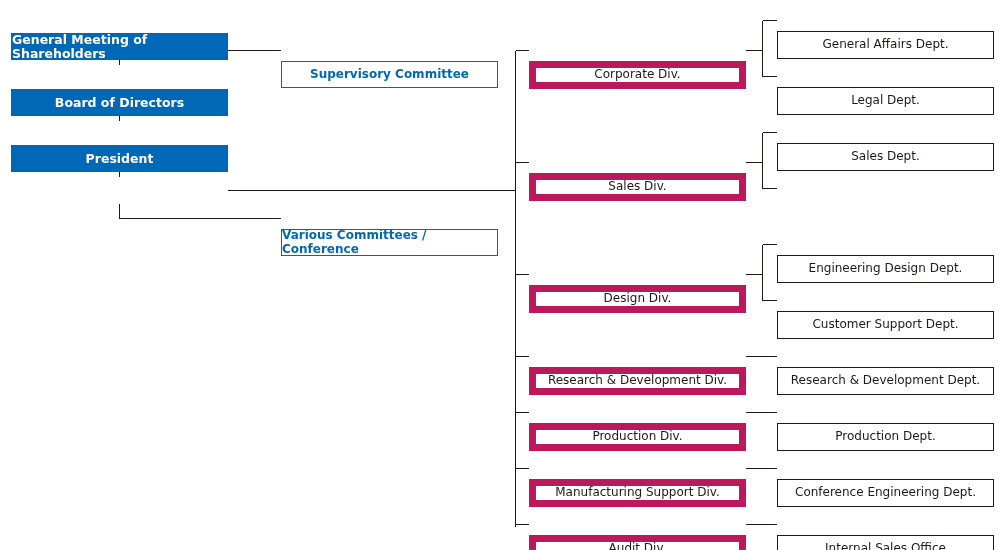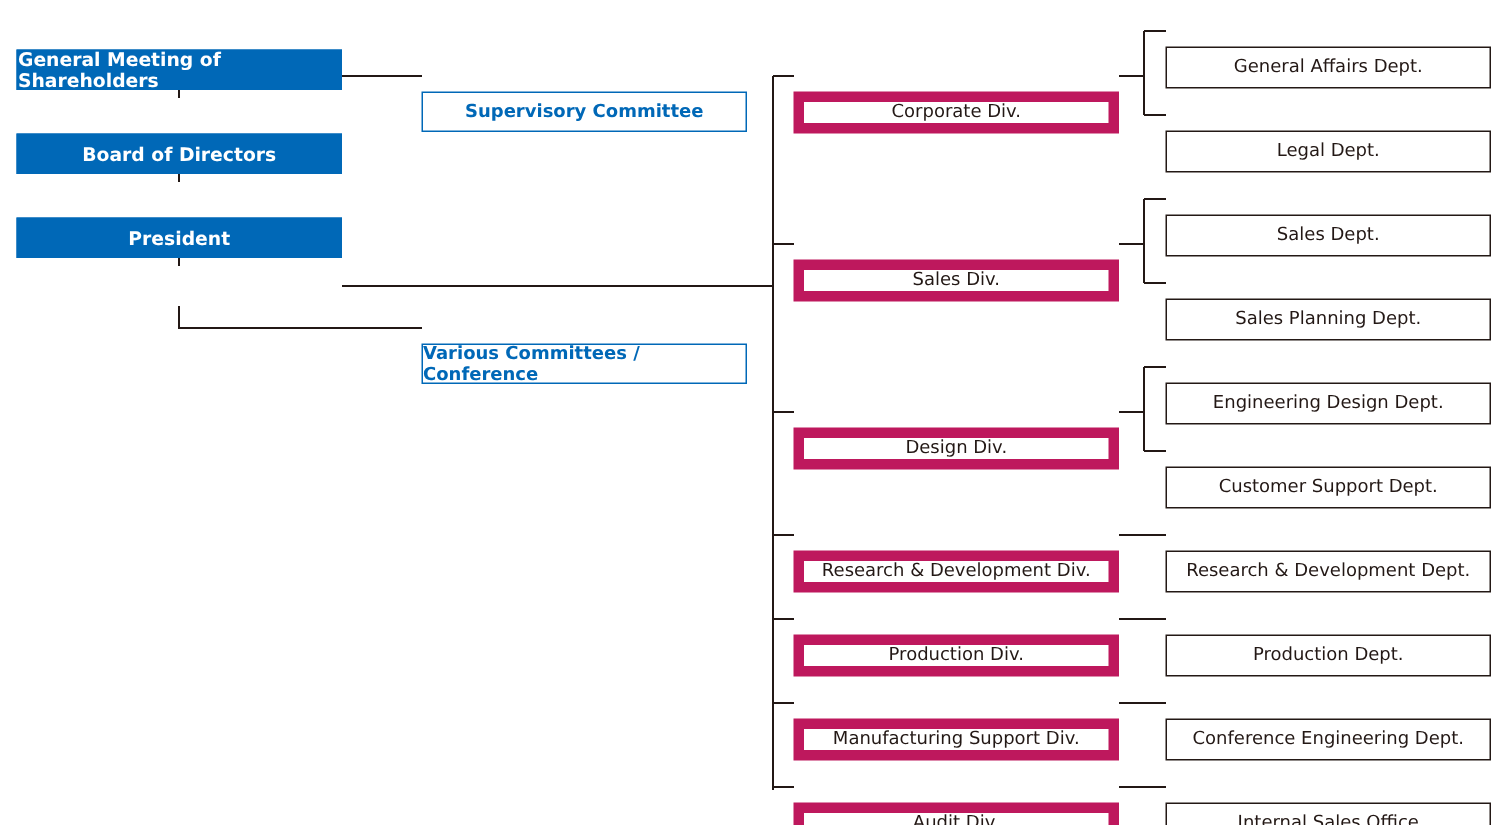--- a/index.html
+++ b/index.html
@@ -168,23 +168,20 @@
 
   <div class="box department" style="top:7px">
     <span>General Affairs Dept.</span>
   </div>
   <div class="box department" style="top:63px">
     <span>Legal Dept.</span>
   </div>
   <div class="box department" style="top:119px">
     <span>Sales Dept.</span>
   </div>
-  <div class="box department" style="top:175px">
-    <span>Sales Planning Dept.</span>
-  </div>
   <div class="box department" style="top:231px">
     <span>Engineering Design Dept.</span>
   </div>
   <div class="box department" style="top:287px">
     <span>Customer Support Dept.</span>
   </div>
   <div class="box department" style="top:343px">
     <span>Research &amp; Development Dept.</span>
   </div>
   <div class="box department" style="top:399px">

